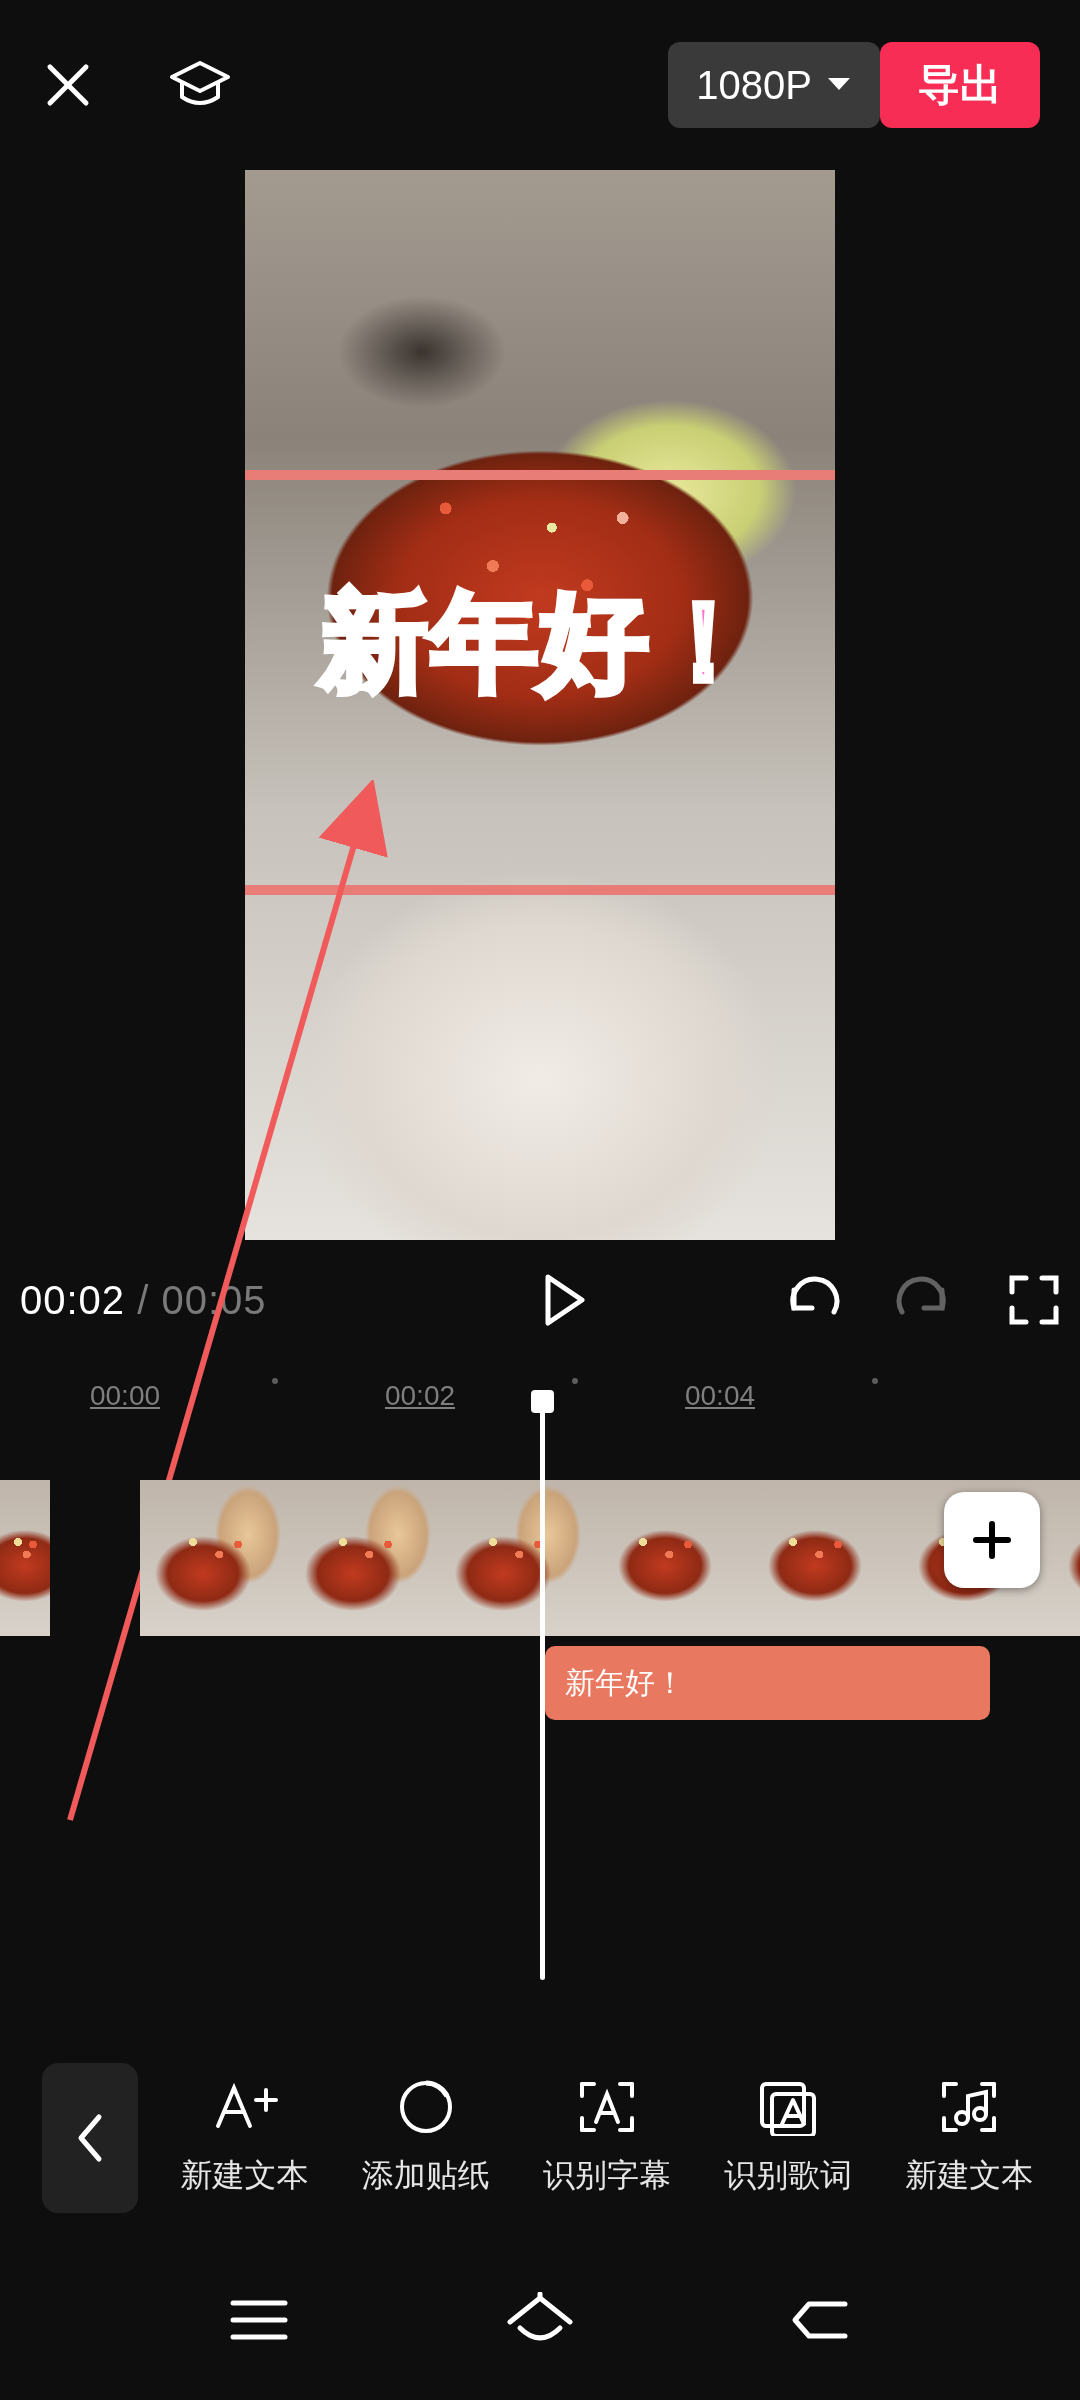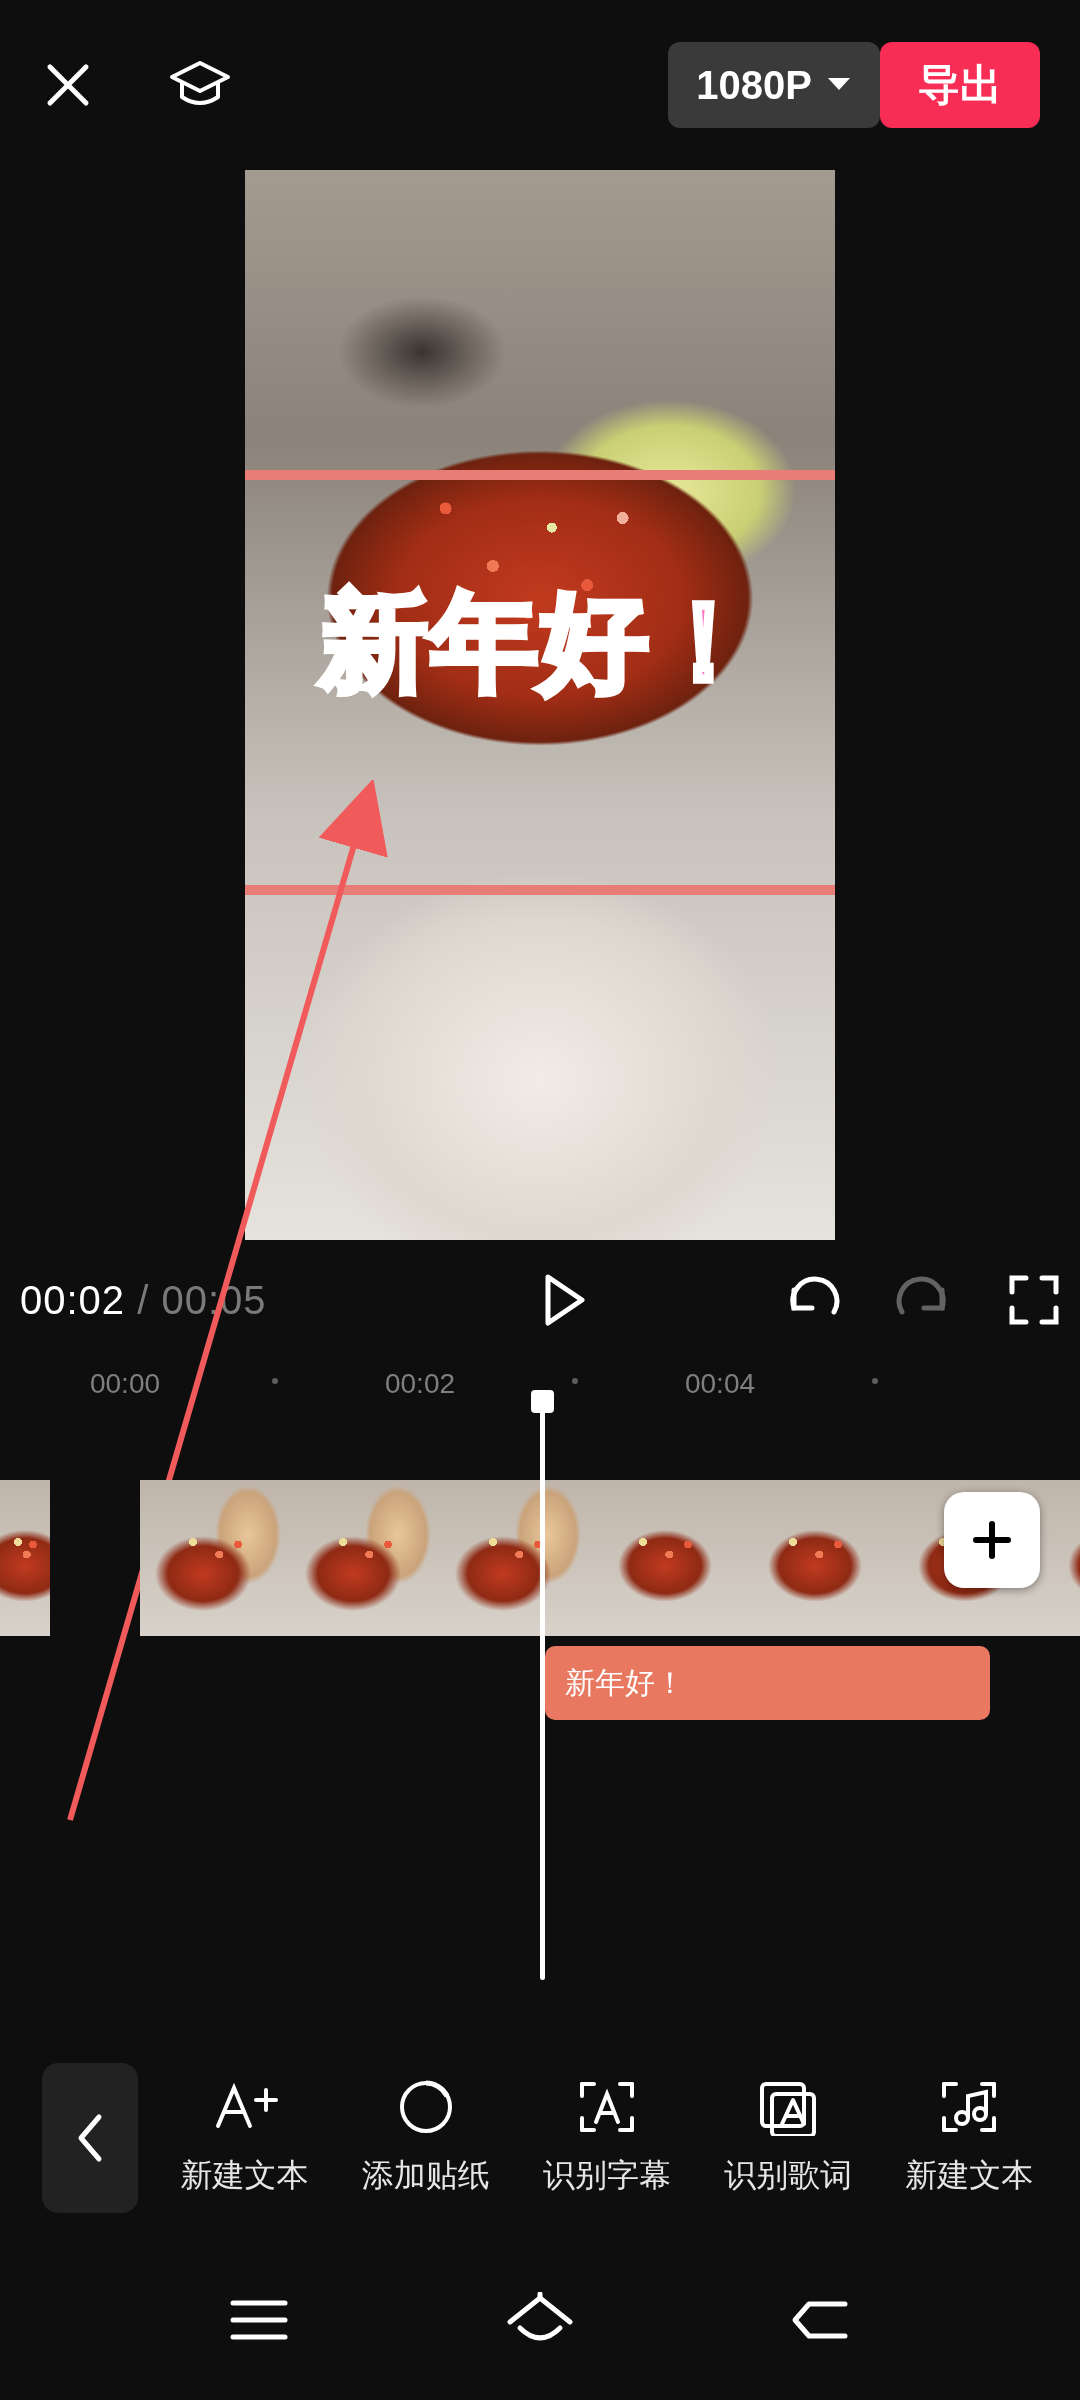--- a/index.html
+++ b/index.html
@@ -3,21 +3,21 @@
 <meta charset="utf-8">
 <style>
   * { margin: 0; padding: 0; box-sizing: border-box; font-family: -apple-system, BlinkMacSystemFont, "PingFang SC", "Helvetica Neue", sans-serif; }
   html, body { width: 1080px; height: 2400px; background: #0e0e0e; color: #fff; overflow: hidden; }
 
   
   .topbar { display: flex; align-items: center; height: 170px; padding: 0 40px; }
   .topbar-left { display: flex; align-items: center; gap: 72px; }
   .icon-btn { display: flex; align-items: center; justify-content: center; }
   .topbar-spacer { flex: 1; }
-  .res-btn { background: #3a3a3a; border-radius: 12px; height: 86px; padding: 0 28px; display: flex; align-items: center; gap: 14px; font-size: 40px; font-weight: 700; color: #fff; }
+  .res-btn { background: #3a3a3a; border-radius: 12px; height: 86px; padding: 0 28px; display: flex; align-items: center; gap: 14px; font-size: 40px; font-weight: 400; color: #fff; }
   .export-btn { background: #f72d55; border-radius: 12px; height: 86px; padding: 0 38px; display: flex; align-items: center; font-size: 42px; font-weight: 700; color: #fff; }
 
   
   .preview-wrap { display: flex; flex-direction: column; align-items: center; position: relative; }
   .preview { width: 590px; height: 1070px; position: relative; overflow: hidden; background: #222; }
   
   .preview .bg {
     position: absolute; inset: 0;
     background:
       radial-gradient(260px 180px at 50% 40%, #c13a1f 0%, #a22d15 55%, #6e220f 80%, rgba(0,0,0,0) 82%),
@@ -45,21 +45,21 @@
   
   .playerbar { display: flex; align-items: center; height: 120px; width: 100%; padding: 0 20px; }
   .time { font-size: 40px; letter-spacing: 1px; }
   .time .cur { color: #fff; }
   .time .sep, .time .dur { color: #7a7a7a; }
   .playerbar-spacer { flex: 1; }
   .ctl-group { display: flex; align-items: center; gap: 56px; }
 
   
   .ruler { position: relative; height: 50px; width: 100%; color: #7f7f7f; font-size: 28px; }
-  .ruler .tick { position: absolute; top: 8px; transform: translateX(-50%); }
+  .ruler .tick { position: absolute; top: 20px; transform: translateX(-50%); text-decoration: underline; }
   .ruler .dot { position: absolute; top: 18px; width: 6px; height: 6px; background: #5d5d5d; border-radius: 50%; transform: translateX(-50%); }
 
   .timeline { position: relative; height: 620px; width: 100%; }
   .clip-track { position: absolute; top: 70px; left: 0; right: 0; height: 156px; display: flex; }
   .clip-segment { height: 156px; display: flex; overflow: hidden; }
   .clip-seg-a { width: 50px; margin-right: 90px; }
   .clip-seg-b { flex: 1; }
   .thumb { width: 150px; height: 156px; flex: 0 0 150px; position: relative; }
   .thumb.small { width: 50px; flex: 0 0 50px; }
   .thumb .tbg { position: absolute; inset: 0;

